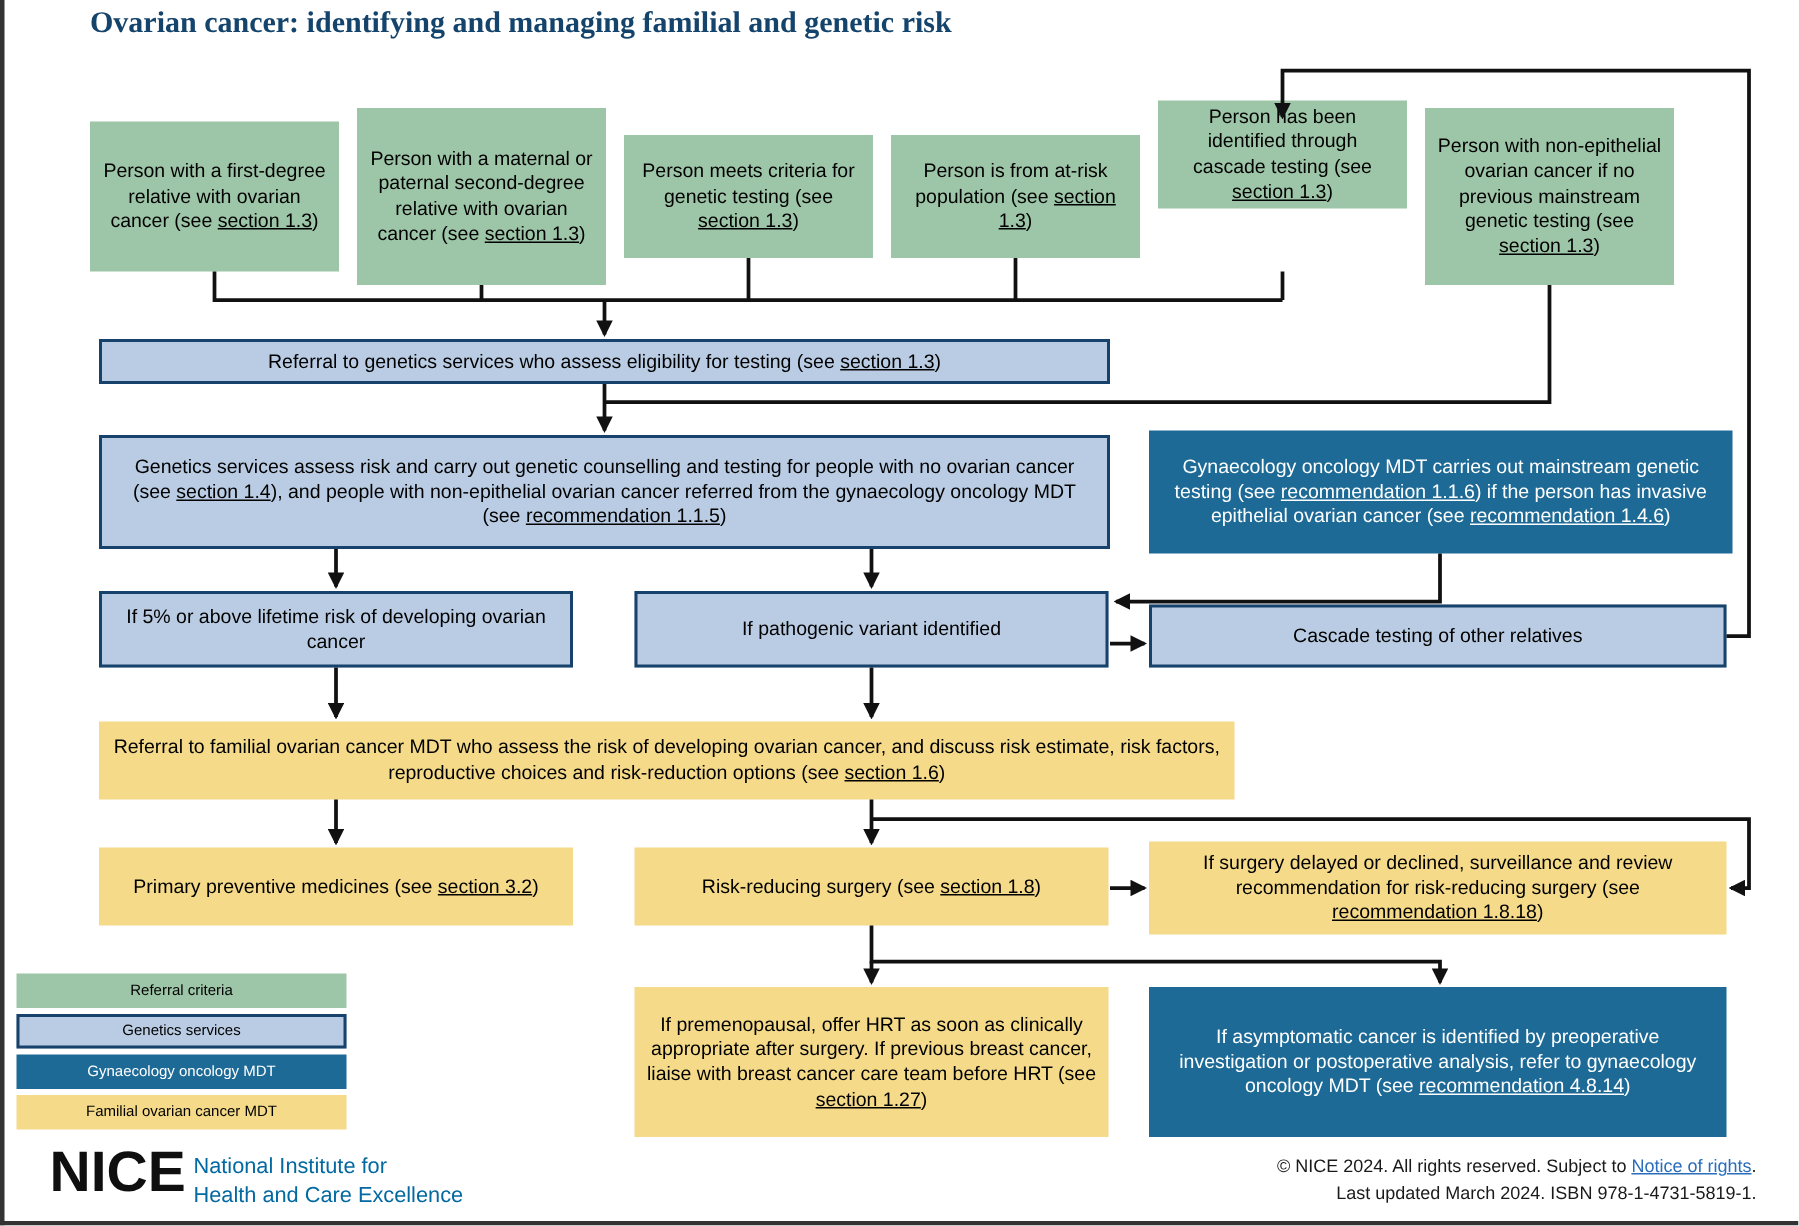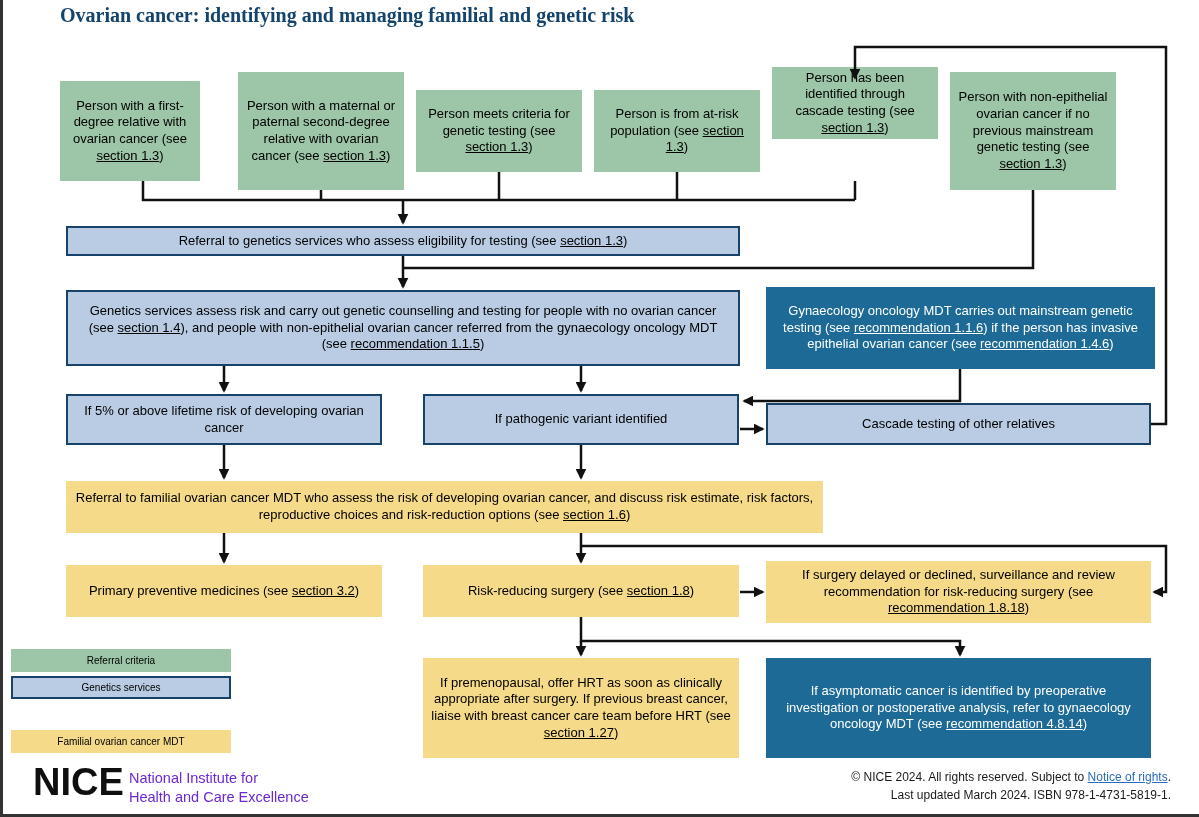--- a/index.html
+++ b/index.html
@@ -26,21 +26,21 @@
     font-size:13px;line-height:1.28;color:#000;
     padding:4px 8px;box-sizing:border-box;
   }
   .green {background:var(--green,#9dc5a7);}
   .blue  {background:var(--light_blue,#b9cce3);border:2px solid var(--navy_border,#17426b);}
   .dblue {background:var(--dark_blue,#1d6a96);color:#fff;}
   .yellow{background:var(--yellow,#f4da89);}
   .lnk{text-decoration:underline;color:inherit;cursor:pointer;}
 
   
-  .n-b1{left:57px;top:81px;width:140px;height:100px}
+  .n-b1{left:57px;top:81px;width:166px;height:100px}
   .n-b2{left:235px;top:72px;width:166px;height:118px}
   .n-b3{left:413px;top:90px;width:166px;height:82px}
   .n-b4{left:591px;top:90px;width:166px;height:82px}
   .n-b5{left:769px;top:67px;width:166px;height:72px}
   .n-b6{left:947px;top:72px;width:166px;height:118px}
   .n-referral{left:63px;top:226px;width:674px;height:30px}
   .n-genetics{left:63px;top:290px;width:674px;height:76px}
   .n-gynmdt{left:763px;top:287px;width:389px;height:82px}
   .n-risk5{left:63px;top:394px;width:316px;height:51px}
   .n-pathogenic{left:420px;top:394px;width:316px;height:51px}
@@ -68,21 +68,21 @@
   .lg-2{top:703px}
   .lg-3{top:730px}
 
   
   .nice-wordmark{
     position:absolute;left:30px;top:761px;
     font-size:38px;font-weight:900;letter-spacing:0px;color:#0f0f0f;
   }
   .nice-tagline{
     position:absolute;left:126px;top:769px;
-    font-size:14.5px;line-height:1.32;color:#6d28d9;
+    font-size:14.5px;line-height:1.32;color:#0369a1;
   }
   .copyright{
     position:absolute;right:28px;top:768px;
     text-align:right;font-size:12px;line-height:1.5;color:#1a1a1a;
   }
   .copyright .lnk{color:var(--link_blue,#2a6ebb);}
 </style>
 </head>
 <body>
 
@@ -145,20 +145,23 @@
     </div>
   <div class="node dblue n-asymptomatic">
       <span>If asymptomatic cancer is identified by preoperative investigation or postoperative analysis, refer to gynaecology oncology MDT (see <span class="lnk">recommendation 4.8.14</span>)</span>
     </div>
 
   <div class="legend-item green lg-0">
       <span>Referral criteria</span>
     </div>
   <div class="legend-item blue lg-1">
       <span>Genetics services</span>
+    </div>
+  <div class="legend-item dblue lg-2">
+      <span>Gynaecology oncology MDT</span>
     </div>
   <div class="legend-item yellow lg-3">
       <span>Familial ovarian cancer MDT</span>
     </div>
 
   <div class="nice-wordmark">NICE</div>
   <div class="nice-tagline">
     <div>National Institute for</div>
     <div>Health and Care Excellence</div>
   </div>

